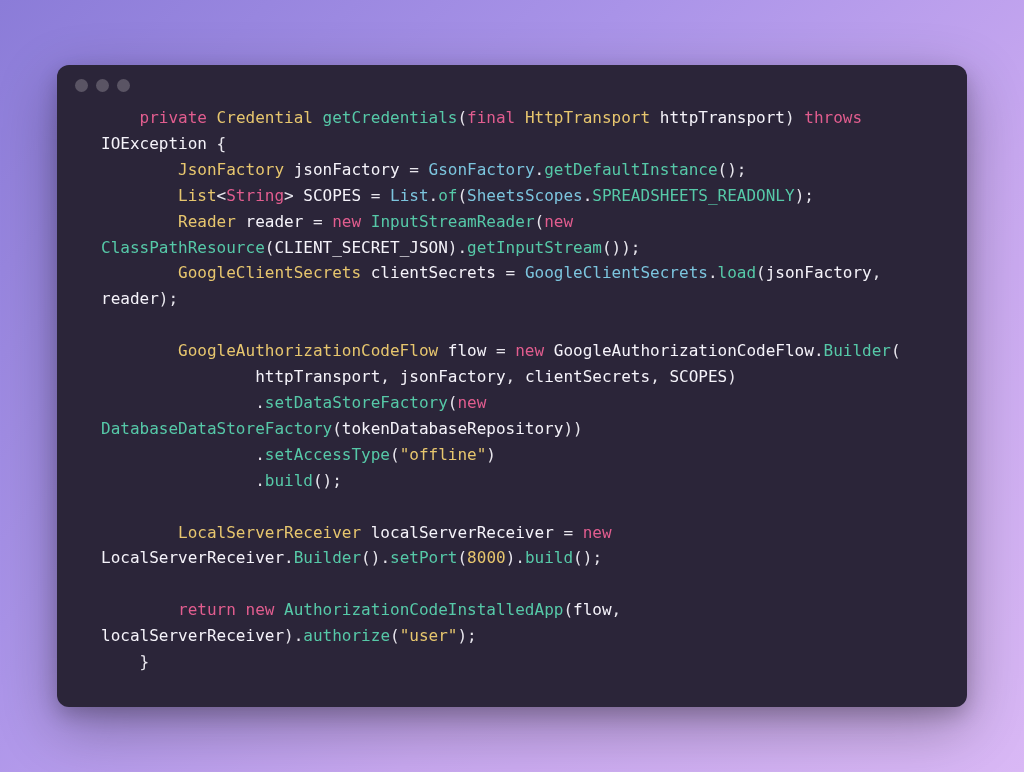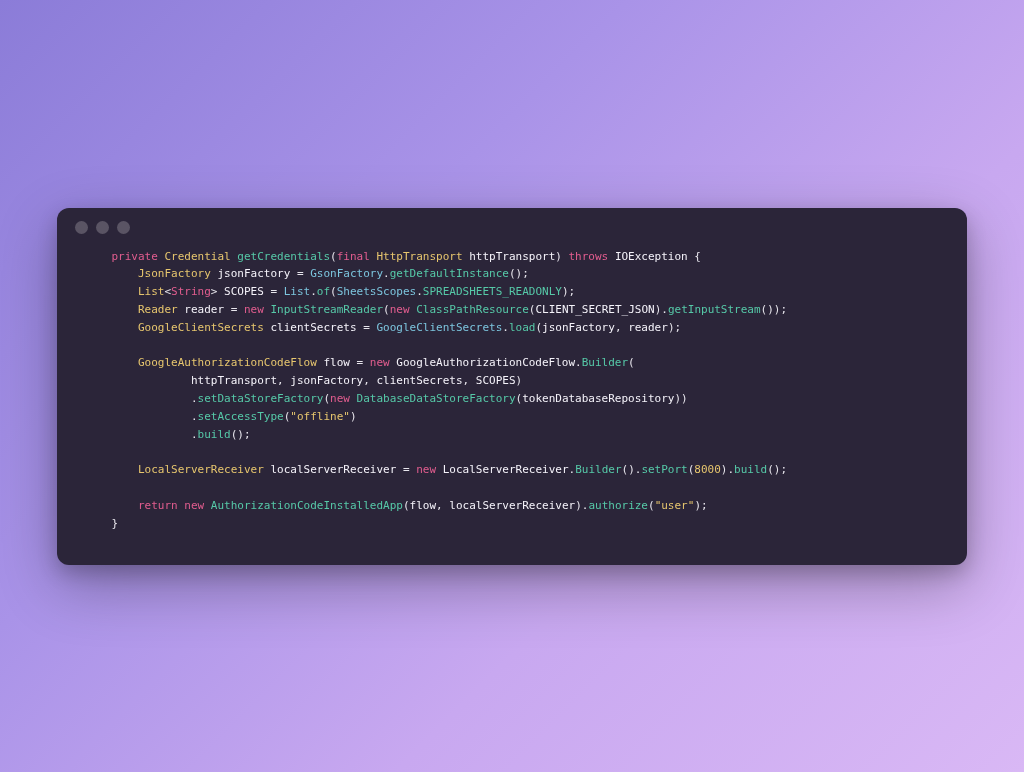--- a/index.html
+++ b/index.html
@@ -35,22 +35,22 @@
     }
 
     .traffic-light {
       width: 13px;
       height: 13px;
       border-radius: 50%;
       background: #5a5464;
     }
 
     .code-area {
-      padding: 0 28px 32px 28px;
-      font-size: 11px;
+      padding: 0 28px 32px 44px;
+      font-size: 16px;
       line-height: 1.62;
       color: #e8e6ed;
       white-space: pre-wrap;
       word-break: break-word;
       font-weight: 500;
     }
 
     .tk-keyword { color: #e25d8f; }
     .tk-type    { color: #e7c66e; }
     .tk-method  { color: #56c9a8; }

